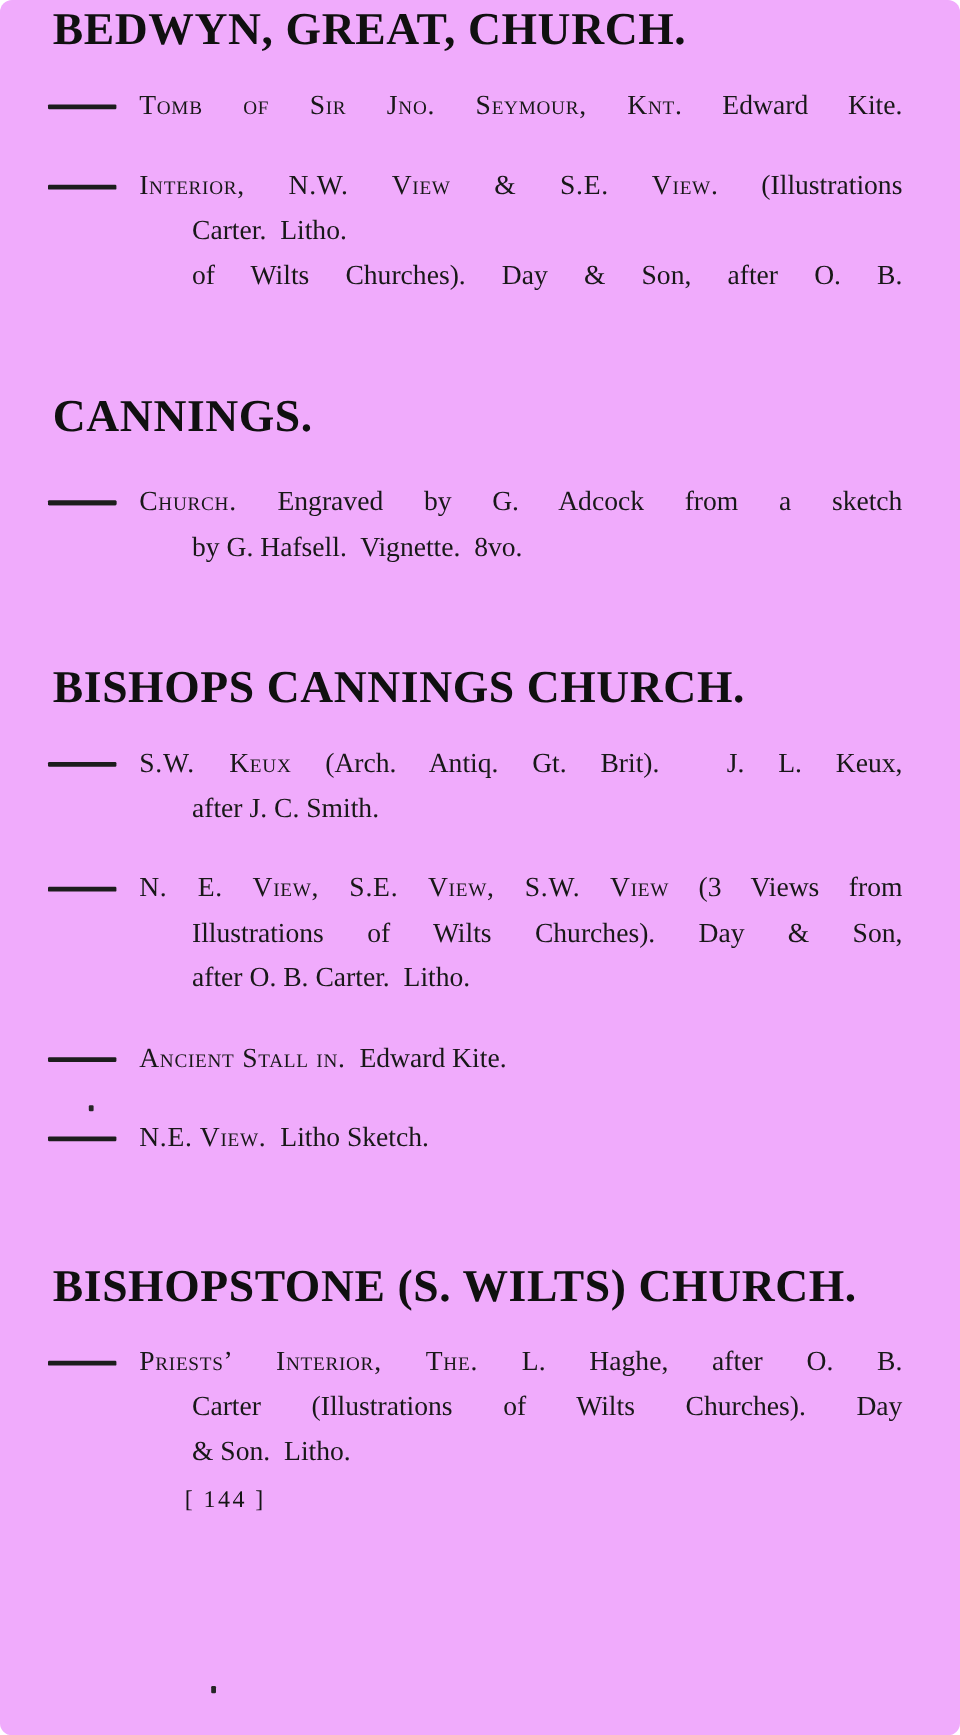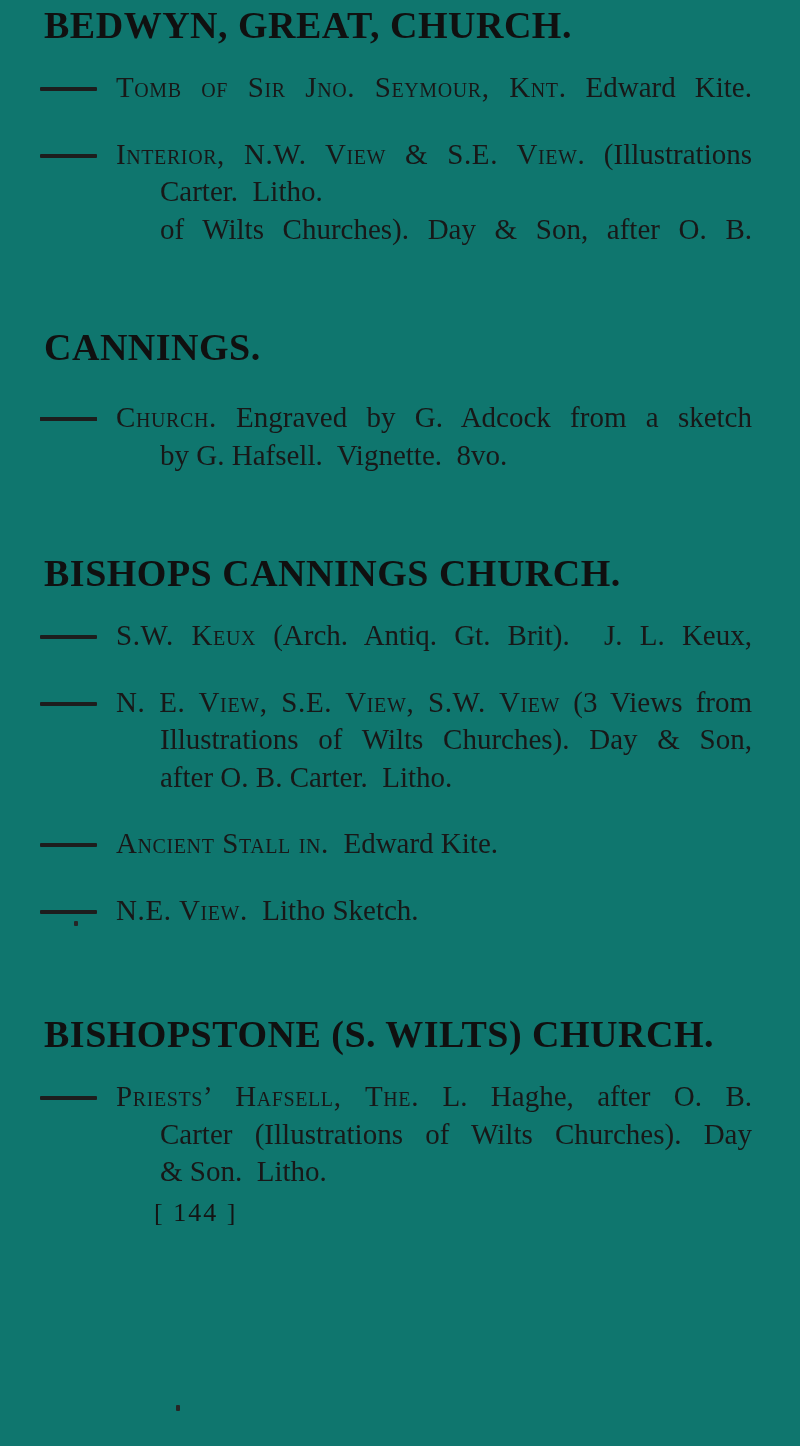--- a/index.html
+++ b/index.html
@@ -7,43 +7,44 @@
     padding: 0;
     background: #ffffff;
     width: 800px;
     height: 1446px;
     overflow: hidden;
   }
   .page {
     position: relative;
     width: 800px;
     height: 1446px;
-    background: #0f766e;
+    background: #f0abfc;
     font-family: "Liberation Serif", "DejaVu Serif", serif;
     color: #161616;
     padding-top: 2px;
     box-sizing: border-box;
+    border-radius: 10px;
   }
   .section { margin: 0; }
   .section + .section { margin-top: 76px; }
   .section:nth-child(4) { margin-top: 82px; }
   .heading {
     font-size: 38px;
     line-height: 46px;
     font-weight: 700;
     letter-spacing: 0.5px;
     margin: 0 0 0 44px;
     color: #101010;
     white-space: nowrap;
   }
   .entry {
     position: relative;
     margin: 21px 0 0 0;
     padding: 0 48px 0 160px;
-    font-size: 29px;
+    font-size: 23px;
     line-height: 37.5px;
     color: #181818;
   }
   .entry + .entry { margin-top: 29px; }
   .dash {
     position: absolute;
     left: 40px;
     top: 18px;
     width: 57px;
     height: 4px;
@@ -56,21 +57,21 @@
     text-align: justify;
     text-align-last: justify;
   }
   .sc {
     font-variant: small-caps;
     letter-spacing: 0.6px;
     text-align: center;
   }
   .page-number {
     margin: 4px 0 0 154px;
-    font-size: 26px;
+    font-size: 20px;
     line-height: 36px;
     letter-spacing: 2px;
     color: #141414;
   }
   .speck {
     position: absolute;
     background: #262626;
     border-radius: 1px;
   }
   #speck-1 { left: 74px; top: 921px; width: 4px; height: 5px; }
@@ -119,20 +120,21 @@
 </div>
   </section>
 
   <section class="section">
     <h2 class="heading">BISHOPS CANNINGS CHURCH.</h2>
     <div class="entries">
   <div class="entry">
     <span class="dash"></span>
     <div class="lines">
               <div class="line first j"><span class="sc">S.W. Keux</span> <span class="plain">(Arch. Antiq. Gt. Brit).&nbsp; J. L. Keux,</span></div>
+              <div class="line"><span class="plain">after J. C. Smith.</span></div>
             </div>
   </div>
 
   <div class="entry">
     <span class="dash"></span>
     <div class="lines">
               <div class="line first j"><span class="sc">N. E. View, S.E. View, S.W. View</span> <span class="plain">(3 Views from</span></div>
               <div class="line j"><span class="plain">Illustrations of Wilts Churches). Day &amp; Son,</span></div>
               <div class="line"><span class="plain">after O. B. Carter.&nbsp; Litho.</span></div>
             </div>
@@ -153,21 +155,21 @@
   </div>
 </div>
   </section>
 
   <section class="section">
     <h2 class="heading">BISHOPSTONE (S. WILTS) CHURCH.</h2>
     <div class="entries">
   <div class="entry">
     <span class="dash"></span>
     <div class="lines">
-              <div class="line first j"><span class="sc">Priests’ Hafsell, The.</span> <span class="plain">L. Haghe, after O. B.</span></div>
+              <div class="line first j"><span class="sc">Priests’ Interior, The.</span> <span class="plain">L. Haghe, after O. B.</span></div>
               <div class="line j"><span class="plain">Carter (Illustrations of Wilts Churches). Day</span></div>
               <div class="line"><span class="plain">&amp; Son.&nbsp; Litho.</span></div>
             </div>
   </div>
 </div>
   </section>
 </div>
   <div class="page-number">[ 144 ]</div>
   <div class="speck" id="speck-1"></div>
   <div class="speck" id="speck-2"></div>

